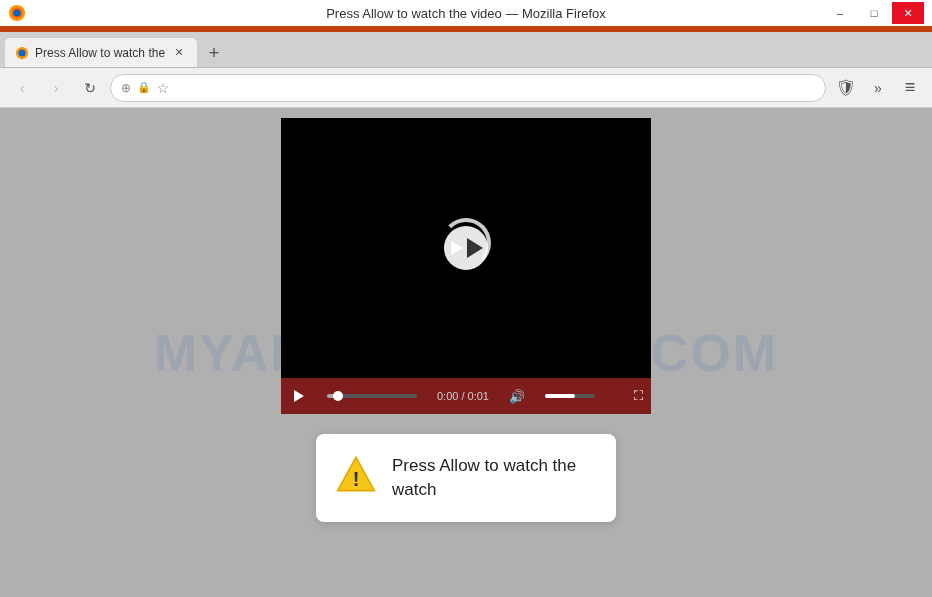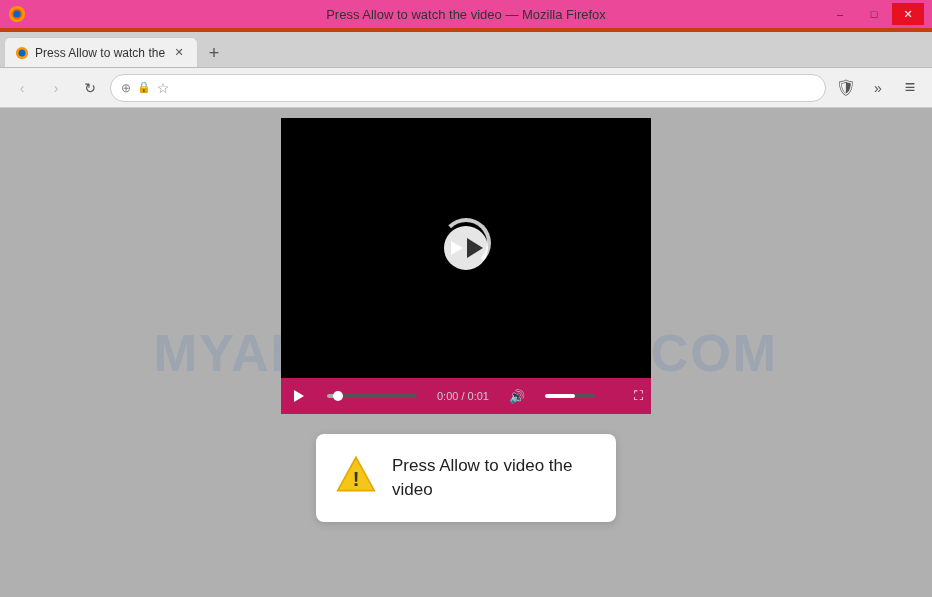--- a/index.html
+++ b/index.html
@@ -1,26 +1,26 @@
 <!DOCTYPE html>
 <html><head>
   <meta charset="utf-8">
   <style>
     * { margin: 0; padding: 0; box-sizing: border-box; }
     body { width: 932px; height: 597px; overflow: hidden; font-family: Arial, sans-serif; background: #b0b0b0; }
 
     
     .titlebar {
       height: 32px;
-      background: #ec4899;
+      background: #ffffff;
       display: flex;
       align-items: center;
       justify-content: space-between;
       padding: 0 8px;
-      border-bottom: 4px solid #c2410c;
+      border-bottom: 6px solid #c2410c;
       user-select: none;
     }
     .titlebar-left {
       display: flex;
       align-items: center;
       gap: 6px;
     }
     .firefox-logo {
       width: 18px;
       height: 18px;
@@ -259,21 +259,21 @@
       height: 0;
       border-top: 10px solid transparent;
       border-bottom: 10px solid transparent;
       border-left: 16px solid #333;
       margin-left: 4px;
     }
 
     
     .video-controls {
       height: 36px;
-      background: #be185d;
+      background: #7f1d1d;
       display: flex;
       align-items: center;
       padding: 0 8px;
       gap: 20px;
     }
     .ctrl-btn {
       color: white;
       font-size: 12px;
       cursor: pointer;
       background: none;
@@ -455,15 +455,15 @@
       <span class="fullscreen-btn">⛶</span>
     </div>
   </div>
 
   <div class="notification-popup">
 
     <svg class="warning-icon" viewBox="0 0 48 48" xmlns="http://www.w3.org/2000/svg">
       <polygon points="24,4 46,44 2,44" fill="#f5c518" stroke="#e6a800" stroke-width="2"></polygon>
       <text x="24" y="38" text-anchor="middle" font-size="24" font-weight="bold" fill="#333">!</text>
     </svg>
-    <span class="notification-text">Press Allow to video the video</span>
+    <span class="notification-text">Press Allow to watch the watch</span>
   </div>
 </div>
 
 </body></html>

